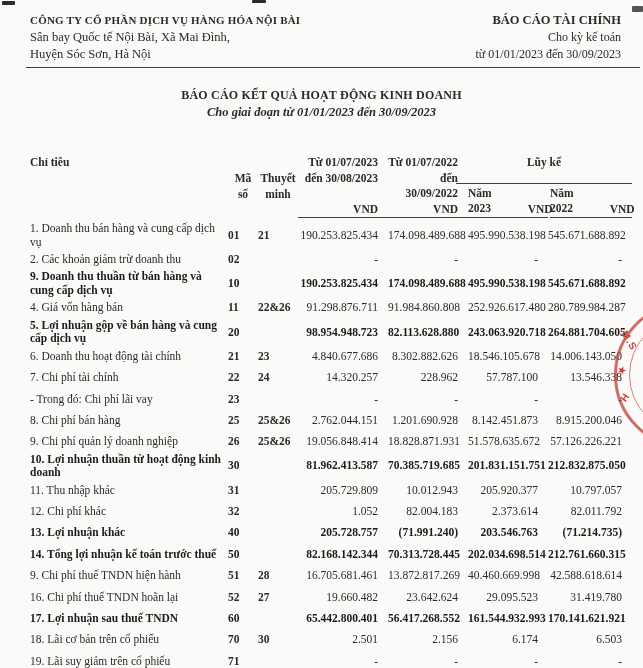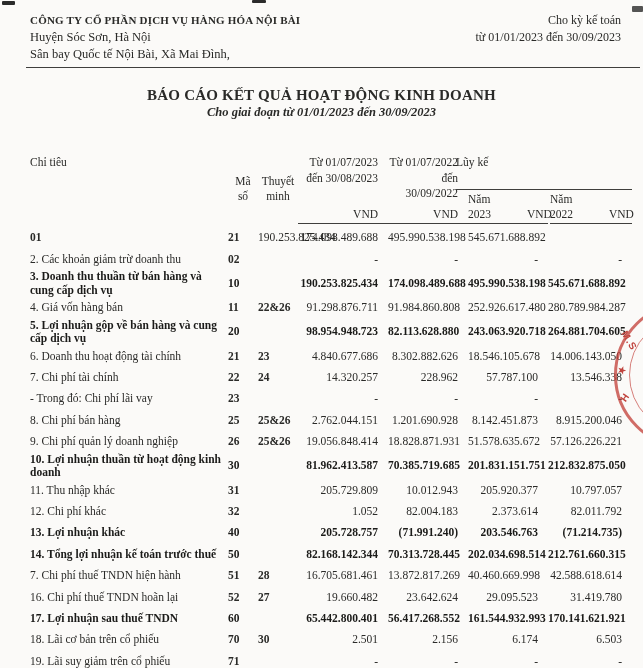--- a/index.html
+++ b/index.html
@@ -22,39 +22,39 @@
   .company-block { line-height:17px; }
   .company-name { font-weight:bold; font-size:11px; letter-spacing:.2px; }
   .company-addr { font-size:12.5px; }
   .meta-block { text-align:right; line-height:17px; }
   .meta-title { font-weight:bold; font-size:12.5px; }
   .meta-line { font-size:12px; }
   .header-rule { border:none; border-top:1.4px solid #3f3f3d; margin:4px 3px 0 26px; }
 
   
   .report-title-wrap { text-align:center; margin-top:19px; line-height:17px; }
-  .report-title { font-weight:bold; font-size:15px; letter-spacing:.2px; }
+  .report-title { font-weight:bold; font-size:12px; letter-spacing:.2px; }
   .report-subtitle { font-weight:bold; font-style:italic; font-size:12.5px; }
 
   
   .tbl { margin:34px 0 0 30px; width:602px; }
   .thead {
     display:grid;
     grid-template-columns:198px 30px 40px 90px 80px 164px;
-    font-weight:normal;
+    font-weight:bold;
     line-height:15.5px;
     min-height:57px;
   }
   .th { display:flex; flex-direction:column;justify-content:center; }
   .th-label { justify-content:flex-start; }
   .th-center { align-items:center; }
   .th-num { text-align:right; padding-right:10px; border-bottom:1.3px solid #3f3f3d; }
   .th-num .vnd { margin-top:auto; }
   .th-group { display:flex; flex-direction:column; }
-  .group-title { border-bottom:1.3px solid #3f3f3d; padding-bottom:18px; margin-left:-12px; }
+  .group-title { text-align:center; border-bottom:1.3px solid #3f3f3d; padding-bottom:12px; margin-left:-12px; }
   .group-cols { display:flex; flex:1; }
   .gcol { display:flex; flex-direction:row; text-align:left; border-bottom:1.3px solid #3f3f3d; padding:2px 10px 0 0;gap:36px; }
   .gcol-1 { width:80px; margin-right:2px; }
   .gcol-2 { width:82px; }
   .gcol .vnd { margin-top:auto; }
 
   .tbody { margin-top:4px; }
   .trow {
     display:grid;
     grid-template-columns:198px 30px 40px 90px 80px 80px 84px;
@@ -84,24 +84,25 @@
 </head>
 <body>
 
 <div class="artifact a1"></div>
 <div class="artifact a2"></div>
 <div class="artifact a3"></div>
 
 <div class="doc-header">
   <div class="company-block">
     <div class="company-name">CÔNG TY CỔ PHẦN DỊCH VỤ HÀNG HÓA NỘI BÀI</div>
+    <div class="company-addr">Sân bay Quốc tế Nội Bài, Xã Mai Đình,</div>
     <div class="company-addr">Huyện Sóc Sơn, Hà Nội</div>
-    <div class="company-addr">Sân bay Quốc tế Nội Bài, Xã Mai Đình,</div>
   </div>
   <div class="meta-block">
+    <div class="meta-title">BÁO CÁO TÀI CHÍNH</div>
     <div class="meta-line">Cho kỳ kế toán</div>
     <div class="meta-line">từ 01/01/2023 đến 30/09/2023</div>
   </div>
 </div>
 <hr class="header-rule">
 
 <div class="report-title-wrap">
   <div class="report-title">BÁO CÁO KẾT QUẢ HOẠT ĐỘNG KINH DOANH</div>
   <div class="report-subtitle">Cho giai đoạn từ 01/01/2023 đến 30/09/2023</div>
 </div>
@@ -138,38 +139,39 @@
         </div>
         <div class="gcol gcol-2">
           <span>Năm 2022</span>
           <span class="vnd">VND</span>
         </div>
       </div>
     </div>
   </div>
   <div class="tbody">
       <div class="trow">
+        <span class="c-label">1. Doanh thu bán hàng và cung cấp dịch vụ</span>
         <span class="c-ma">01</span>
         <span class="c-tm">21</span>
         <span class="c-num">190.253.825.434</span>
         <span class="c-num">174.098.489.688</span>
         <span class="c-num">495.990.538.198</span>
         <span class="c-num">545.671.688.892</span>
       </div>
       <div class="trow">
         <span class="c-label">2. Các khoản giảm trừ doanh thu</span>
         <span class="c-ma">02</span>
         <span class="c-tm"></span>
         <span class="c-num">-</span>
         <span class="c-num">-</span>
         <span class="c-num">-</span>
         <span class="c-num">-</span>
       </div>
       <div class="trow bold">
-        <span class="c-label">3. Doanh thu thuần từ bán hàng và cung cấp dịch vụ</span>
+        <span class="c-label">9. Doanh thu thuần từ bán hàng và cung cấp dịch vụ</span>
         <span class="c-ma">10</span>
         <span class="c-tm"></span>
         <span class="c-num">190.253.825.434</span>
         <span class="c-num">174.098.489.688</span>
         <span class="c-num">495.990.538.198</span>
         <span class="c-num">545.671.688.892</span>
       </div>
       <div class="trow">
         <span class="c-label">4. Giá vốn hàng bán</span>
         <span class="c-ma">11</span>
@@ -272,21 +274,21 @@
       <div class="trow bold">
         <span class="c-label">14. Tổng lợi nhuận kế toán trước thuế</span>
         <span class="c-ma">50</span>
         <span class="c-tm"></span>
         <span class="c-num">82.168.142.344</span>
         <span class="c-num">70.313.728.445</span>
         <span class="c-num">202.034.698.514</span>
         <span class="c-num">212.761.660.315</span>
       </div>
       <div class="trow">
-        <span class="c-label">7. Chi phí thuế TNDN hiện hành</span>
+        <span class="c-label">9. Chi phí thuế TNDN hiện hành</span>
         <span class="c-ma">51</span>
         <span class="c-tm">28</span>
         <span class="c-num">16.705.681.461</span>
         <span class="c-num">13.872.817.269</span>
         <span class="c-num">40.460.669.998</span>
         <span class="c-num">42.588.618.614</span>
       </div>
       <div class="trow">
         <span class="c-label">16. Chi phí thuế TNDN hoãn lại</span>
         <span class="c-ma">52</span>

